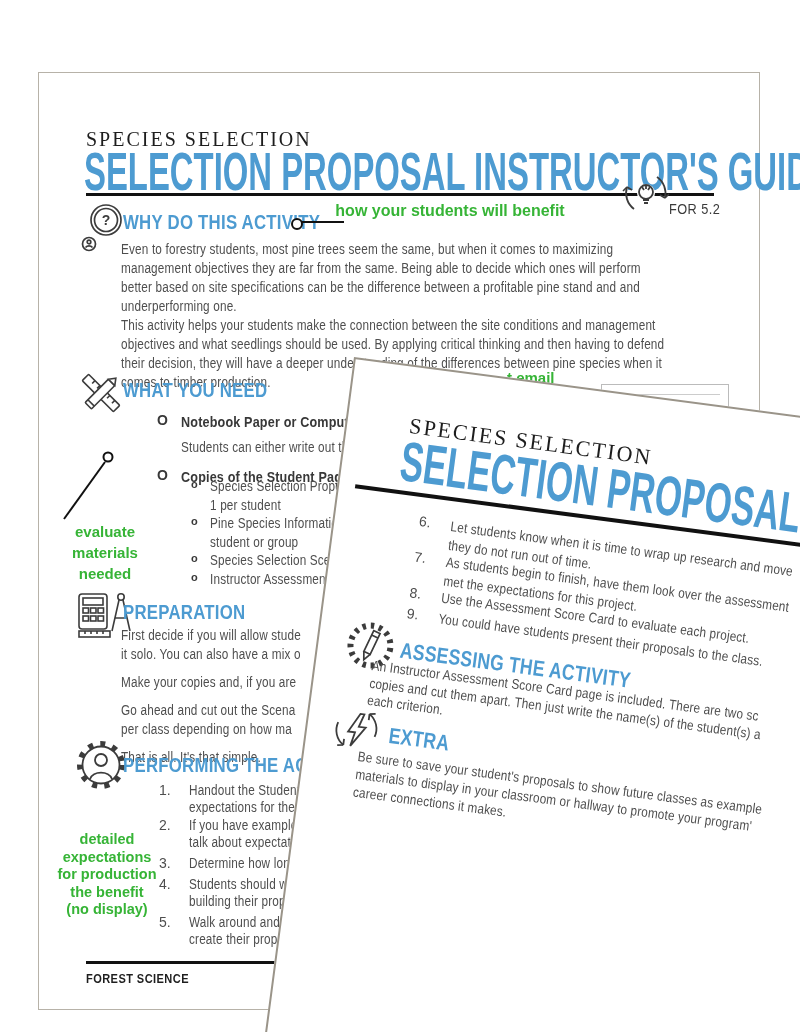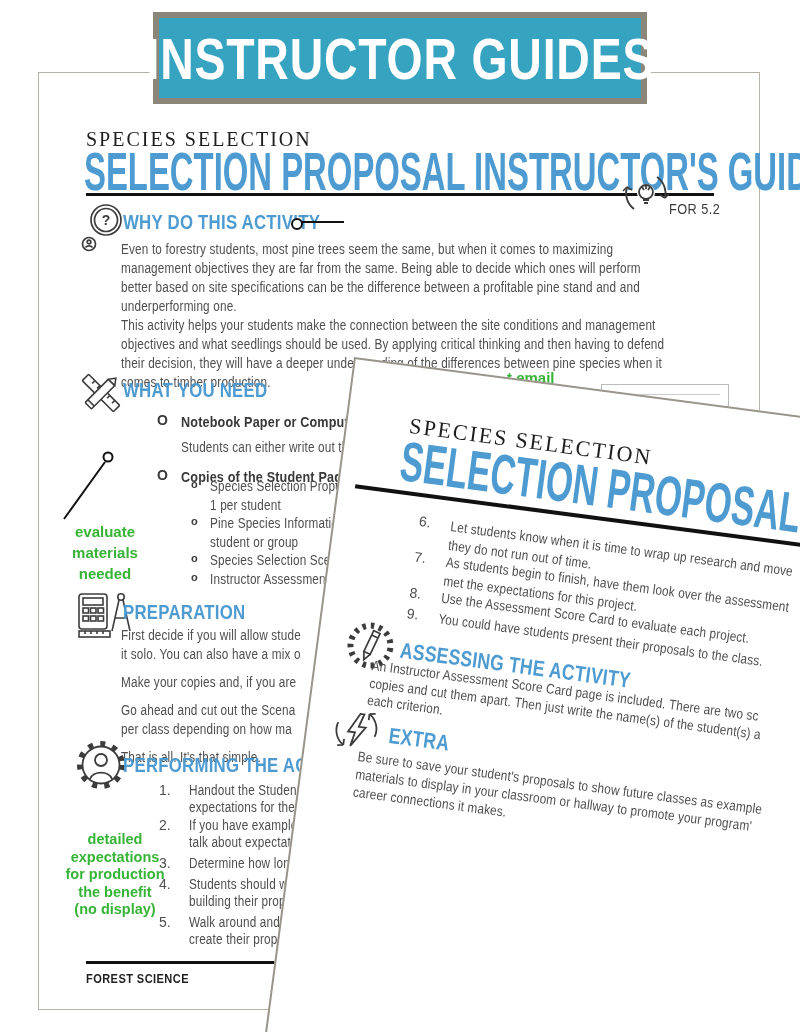--- a/index.html
+++ b/index.html
@@ -63,20 +63,21 @@
         <text x="25" y="24" font-size="14" font-weight="bold" fill="#3c3c3c" stroke="none" text-anchor="middle" font-family="Liberation Sans, sans-serif">?</text>
         <circle cx="8" cy="43" r="6.5"></circle>
         <circle cx="8" cy="41" r="1.8"></circle>
         <path d="M4.5 46.5 a4.5 4.5 0 0 1 7 0"></path>
       </svg>
     </div>
     <div class="abs heading" style="left:84px;top:137px;">WHY DO THIS ACTIVITY</div>
     <div class="callout-circle" style="left:252px;top:145px;"></div>
     <div class="callout-line" style="left:263px;top:148px;width:42px;"></div>
     <div class="abs green center" style="left:296px;top:128px;width:230px;font-size:16px;line-height:19px;">
+        <div>how your students will benefit</div>
       </div>
 
     <div class="abs body" style="left:82px;top:167px;">
         <div>Even to forestry students, most pine trees seem the same, but when it comes to maximizing</div>
         <div>management objectives they are far from the same. Being able to decide which ones will perform</div>
         <div>better based on site specifications can be the difference between a profitable pine stand and and</div>
         <div>underperforming one.</div>
       </div>
     <div class="abs body" style="left:82px;top:243px;">
         <div>This activity helps your students make the connection between the site conditions and management</div>
@@ -205,21 +206,21 @@
     <div class="abs body tight" style="left:150px;top:803px;">
         <div>Students should write</div>
         <div>building their proposa</div>
       </div>
     <div class="num" style="left:120px;top:841px;">5.</div>
     <div class="abs body tight" style="left:150px;top:841px;">
         <div>Walk around and che</div>
         <div>create their proposal</div>
       </div>
 
-    <div class="abs green center" style="left:12px;top:758px;width:128px;font-size:14.5px;line-height:17.5px;">
+    <div class="abs green center" style="left:4px;top:758px;width:128px;font-size:14.5px;line-height:17.5px;">
         <div>detailed</div>
         <div>expectations</div>
         <div>for production</div>
         <div>the benefit</div>
         <div>(no display)</div>
       </div>
 
     <div class="abs rule" style="left:47px;top:888px;width:582px;"></div>
     <div class="abs footer-text" style="left:47px;top:898px;">FOREST SCIENCE</div>
   </div>
@@ -276,17 +277,14 @@
       </svg>
     </div>
     <div class="abs heading big" style="left:82px;top:356px;">EXTRA</div>
     <div class="abs body" style="left:54px;top:384px;line-height:18px;">
         <div>Be sure to save your student's proposals to show future classes as example</div>
         <div>materials to display in your classroom or hallway to promote your program'</div>
         <div>career connections it makes.</div>
       </div>
   </div>
 
-  <div class="banner">
-    <div class="banner-text">INSTRUCTOR GUIDES</div>
-  </div>
 
 </div>
 
 </body></html>

